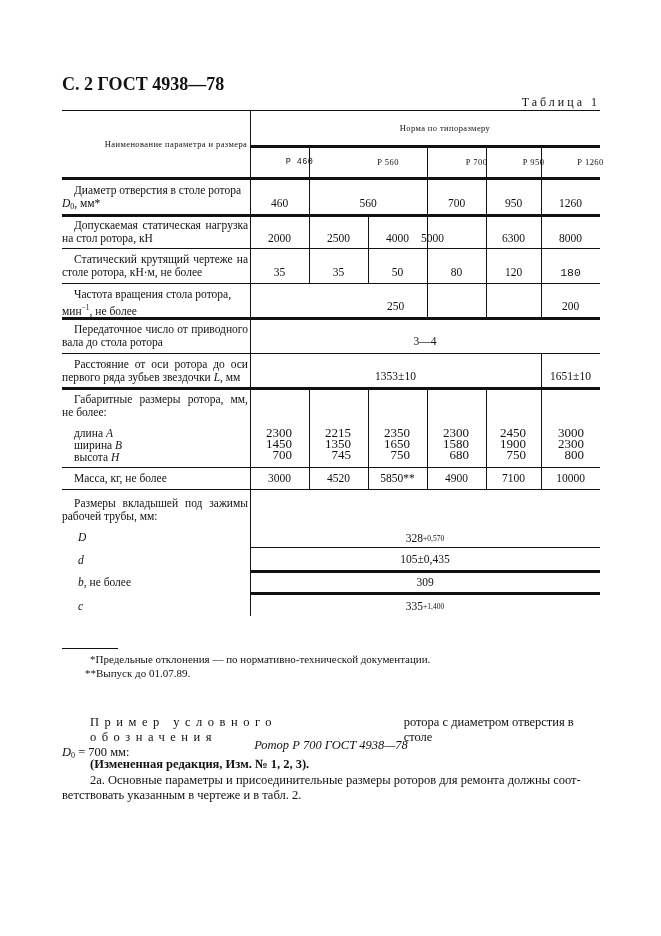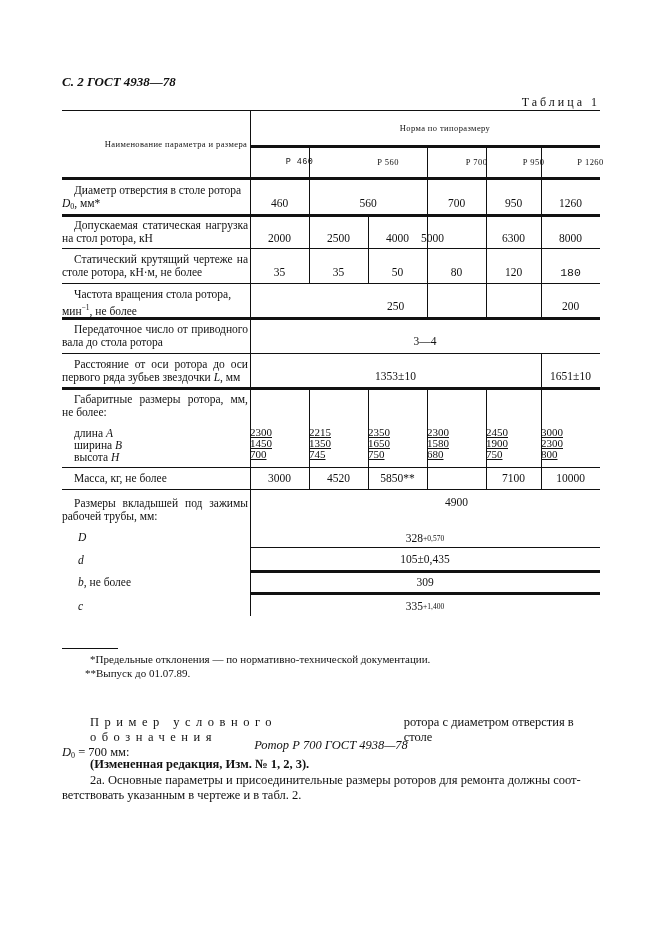--- a/index.html
+++ b/index.html
@@ -1,21 +1,21 @@
 <!DOCTYPE html>
 <html><head>
 <meta charset="utf-8">
 <style>
   html, body { margin: 0; padding: 0; background: #ffffff; }
   body {
     width: 661px; height: 936px; position: relative; overflow: hidden;
     font-family: "Liberation Serif", "DejaVu Serif", serif; color: #111;
   }
   .abs { position: absolute; }
-  .page-header { left: 62px; top: 74px; font-size: 13px; font-weight: bold; white-space: nowrap; font-style: italic; }
+  .page-header { left: 62px; top: 74px; font-size: 18px; font-weight: bold; white-space: nowrap; }
   .table-label { right: 61px; top: 95px; font-size: 12px; letter-spacing: 3px; white-space: nowrap; }
 
   
   .hline { position: absolute; background: #111; height: 1px; }
   .hline.thick { height: 3px; }
   .vline { position: absolute; background: #111; width: 1px; }
 
   .cell {
     position: absolute; display: flex; align-items: flex-end; justify-content: center;
     font-size: 11.5px; line-height: 13px; text-align: center; box-sizing: border-box;
@@ -23,21 +23,21 @@
   .cell.center { align-items: center; }
   .hdr { font-size: 8.5px; letter-spacing: 0.4px; align-items: center; margin-left: 20px; }
   .param {
     position: absolute; left: 62px; width: 186px; font-size: 11.5px; line-height: 13px;
     text-align: justify; text-align-last: left; box-sizing: border-box;
   }
   .param .indent { display: inline-block; width: 12px; }
   .sub { font-size: 8px; vertical-align: -2px; }
   .sup { font-size: 7.5px; vertical-align: 5px; }
   .it { font-style: italic; }
-  .stack { display: flex; flex-direction: column; align-items: flex-start; font-size: 11px; line-height: 11px; text-decoration: underline; }
+  .stack { display: flex; flex-direction: column; align-items: flex-end; font-size: 13px; line-height: 11px; }
 
   .footnote-rule { left: 62px; top: 648px; width: 56px; height: 1px; background: #111; }
   .footnote { font-size: 11px; white-space: nowrap; }
 
   .body-text { font-size: 12.5px; line-height: 15px; }
   .spaced { letter-spacing: 5.5px; }
   .center-line { left: 62px; width: 538px; text-align: center; font-style: italic; font-size: 12.5px; }
   .bold { font-weight: bold; }
 </style>
 </head>
@@ -176,21 +176,21 @@
     <span>2300</span>
     <span>800</span>
   </div>
 
   <div class="param" style="top:472px;">
     <span class="indent"></span><span>Масса, кг, не более</span>
   </div>
   <div class="cell center" style="left:250px; top:468px; width:59px; height:21px;">3000</div>
   <div class="cell center" style="left:309px; top:468px; width:59px; height:21px;">4520</div>
   <div class="cell center" style="left:368px; top:468px; width:59px; height:21px;">5850**</div>
-  <div class="cell center" style="left:427px; top:492px; width:59px; height:21px;">4900</div>
+  <div class="cell center" style="left:427px; top:468px; width:59px; height:21px;">4900</div>
   <div class="cell center" style="left:486px; top:468px; width:55px; height:21px;">7100</div>
   <div class="cell center" style="left:541px; top:468px; width:59px; height:21px;">10000</div>
 
   <div class="param" style="top:497px;">
     <span class="indent"></span><span>Размеры вкладышей под зажимы рабочей трубы, мм:</span>
   </div>
   <div class="abs it" style="left:78px; top:531px; font-size:11.5px;">D</div>
   <div class="abs" style="left:78px; top:554px; font-size:11.5px;"><span class="it">d</span></div>
   <div class="abs" style="left:78px; top:576px; font-size:11.5px;"><span class="it">b</span><span>, не более</span></div>
   <div class="abs it" style="left:78px; top:600px; font-size:11.5px;">c</div>

